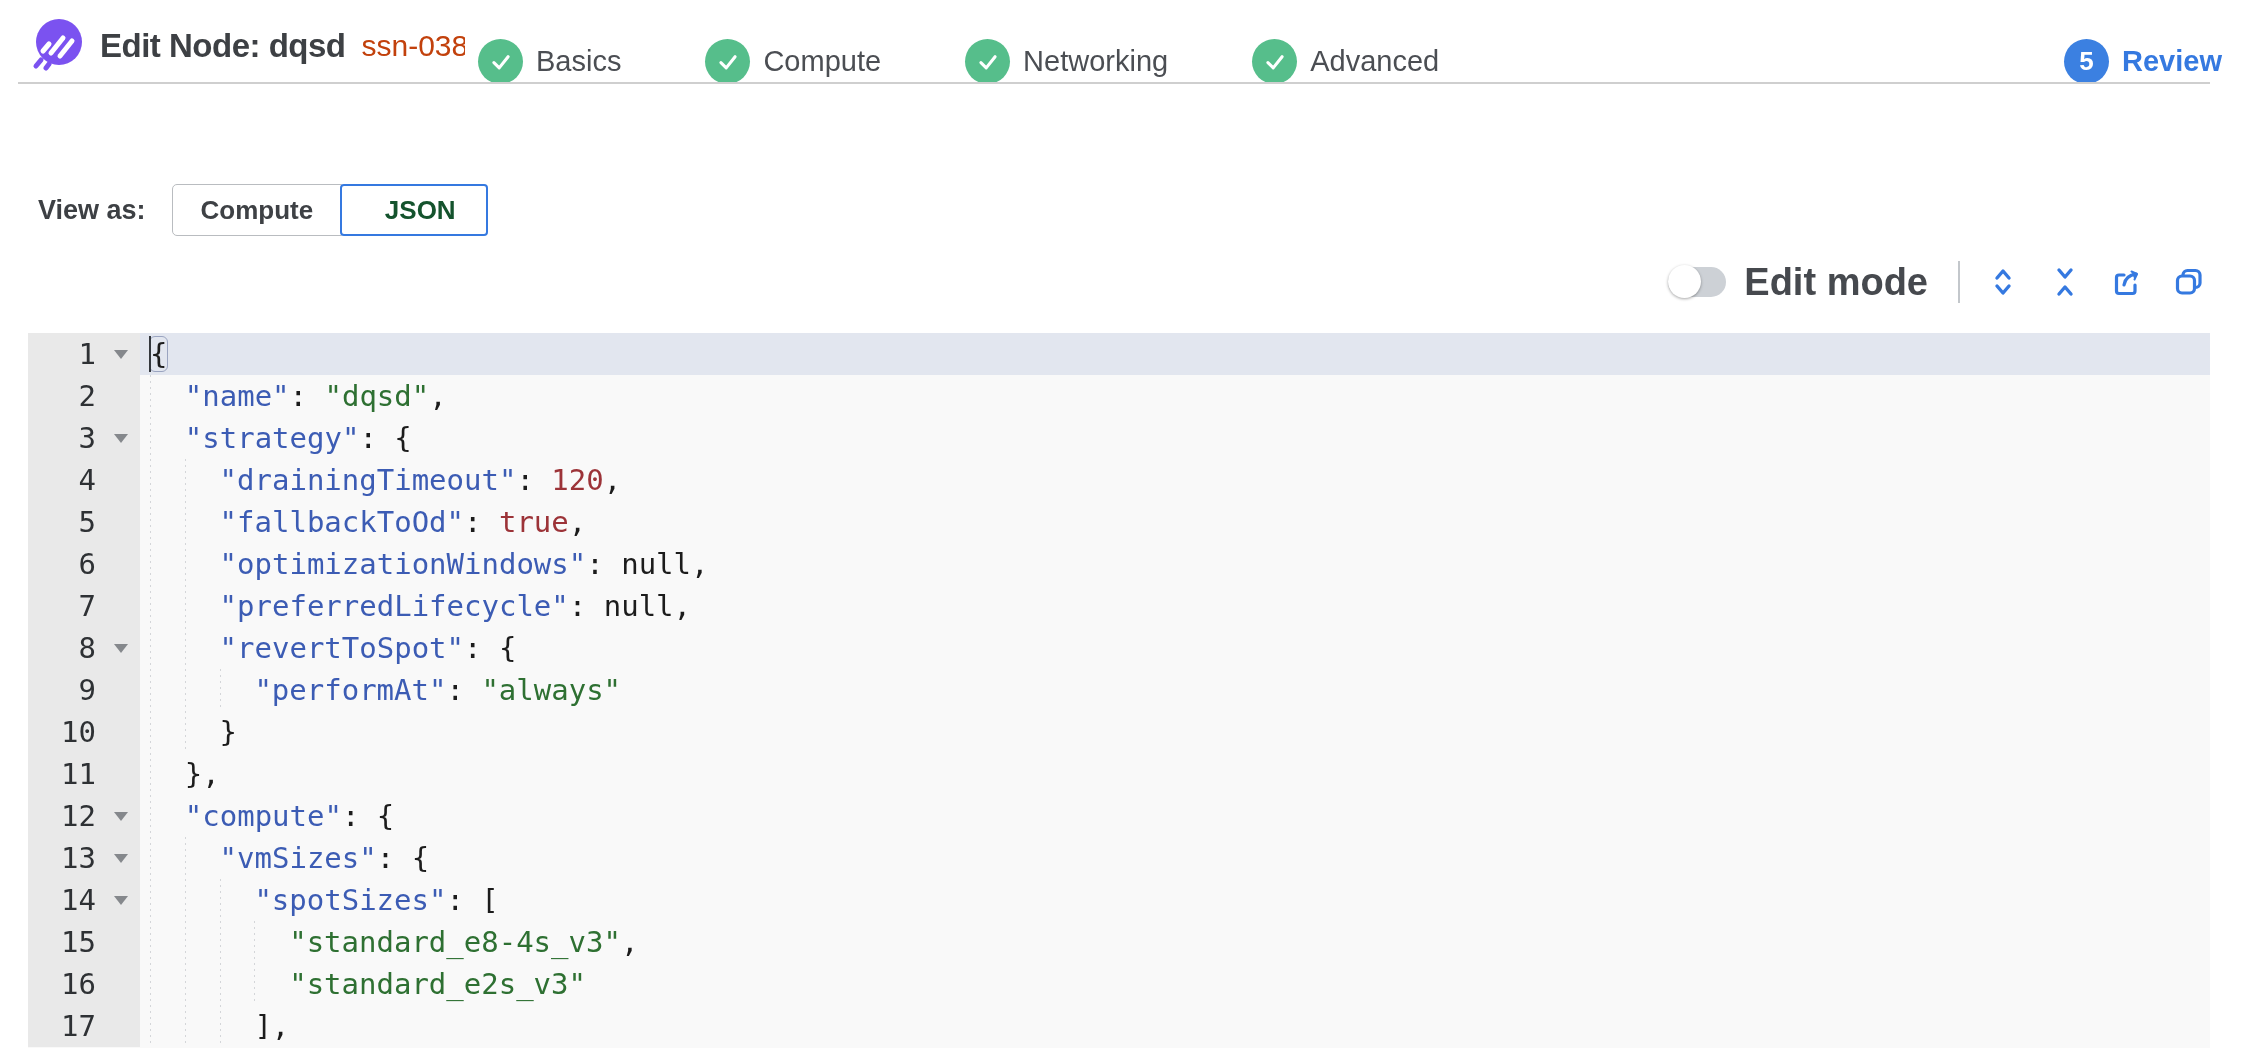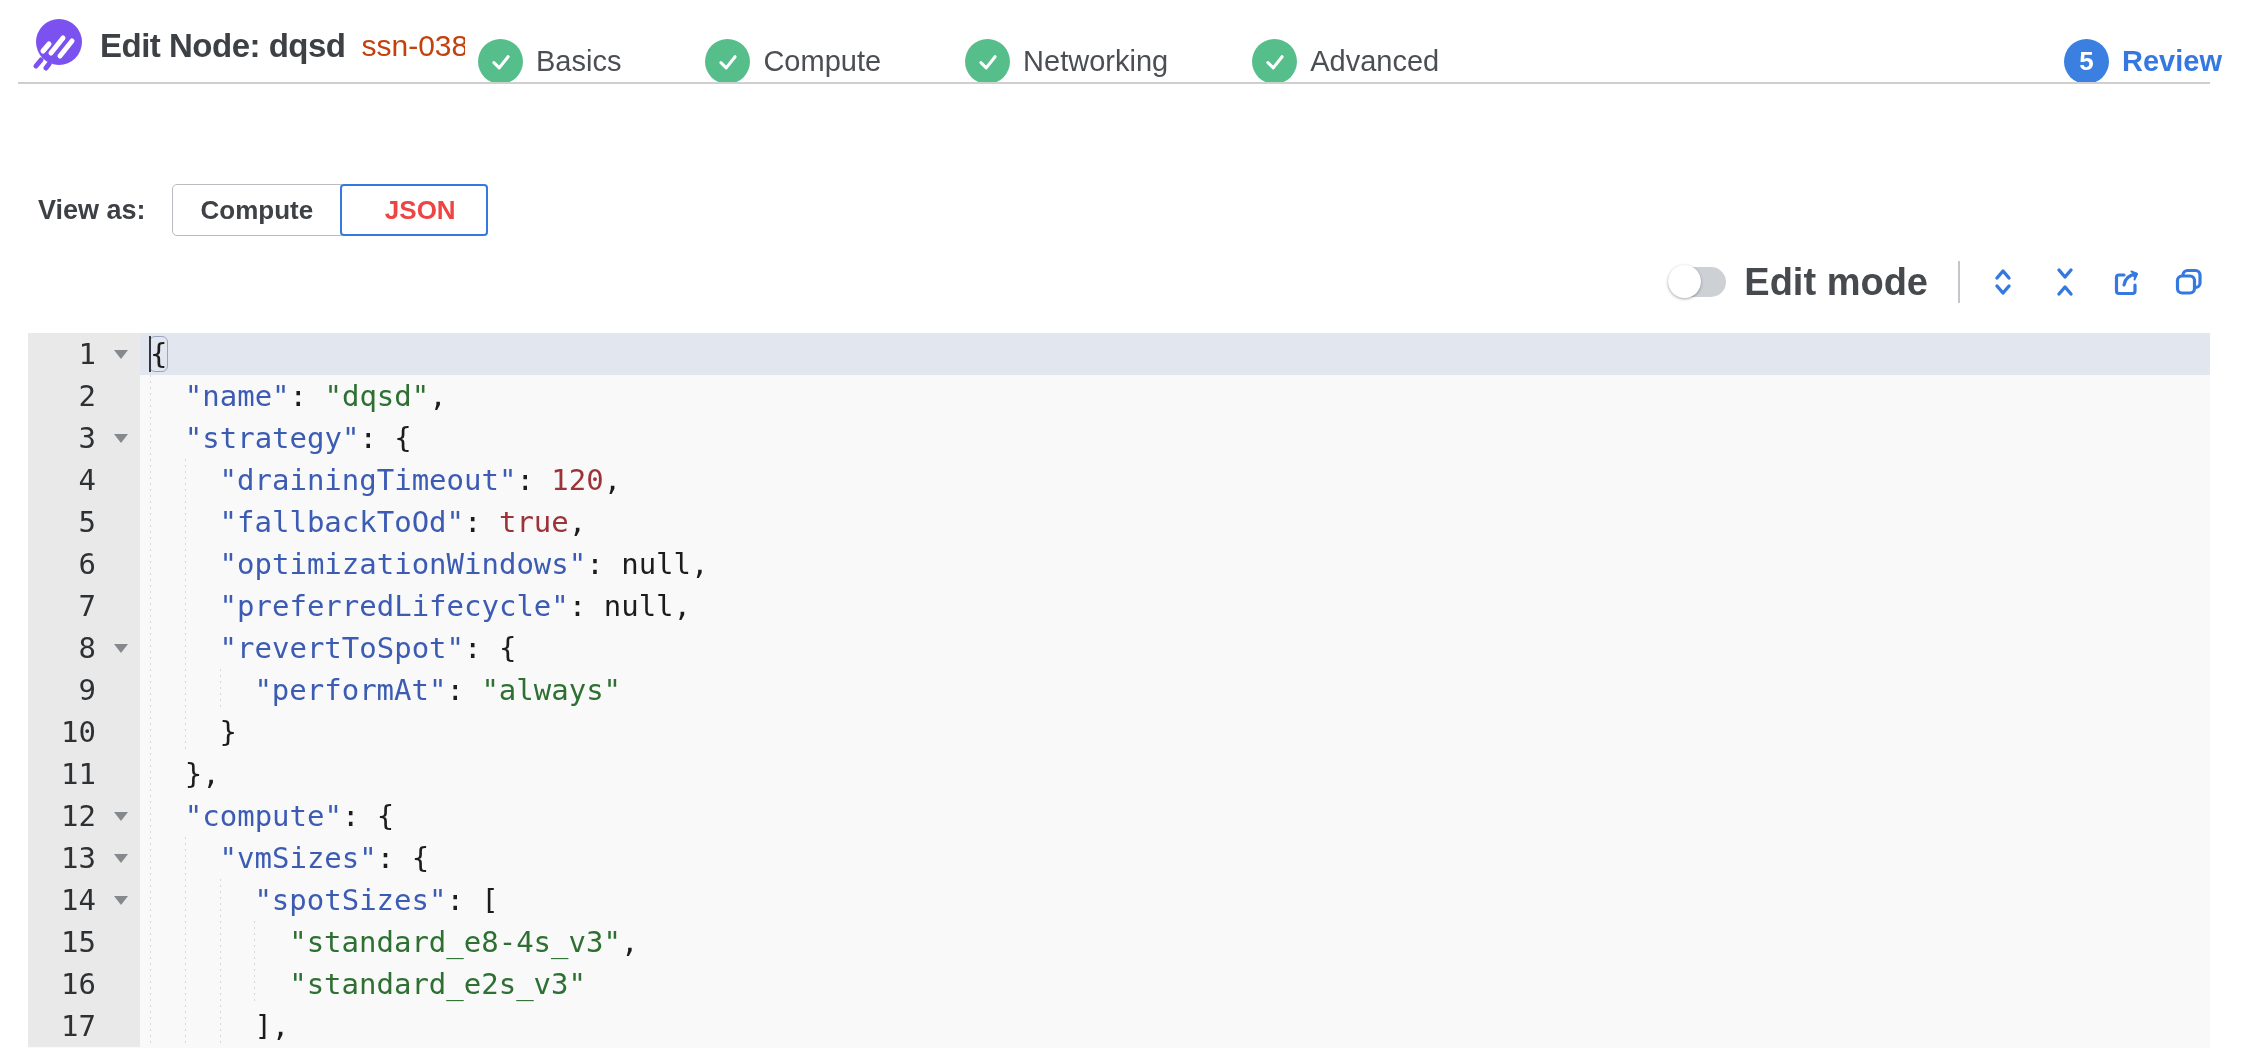--- a/index.html
+++ b/index.html
@@ -29,21 +29,21 @@
   .step.pin .step-label { color:#3579e0; font-weight:700; }
   .conn { width:44px; height:2px; background:#c9cacd; margin:0 20px; flex:0 0 auto; }
 
   
   .viewas-row { position:absolute; top:156px; left:38px; height:36px; display:flex; align-items:center;margin-top:36px; }
   .viewas-label { font-size:27px; font-weight:700; color:#3d4044; margin-right:26px; }
   .seg { display:flex; }
   .seg-btn { height:52px; min-width:148px; padding:0 28px; background:#fff; font-family:"Liberation Sans",sans-serif;
              font-size:26px; font-weight:700; color:#3e4145; border:1px solid #b9bcc0; cursor:pointer; }
   .seg-btn.first { border-radius:5px 0 0 5px; }
-  .seg-btn.selected { border:2px solid #3579e0; color:#ef4444; border-radius:4px; margin-left:-2px; position:relative;padding-left:40px; }
+  .seg-btn.selected { border:2px solid #3579e0; color:#14532d; border-radius:4px; margin-left:-2px; position:relative;padding-left:40px; }
 
   
   .toolbar { position:absolute; top:256px; right:44px; height:52px; display:flex; align-items:center; }
   .toggle { width:58px; height:30px; border-radius:15px; background:#cdd1d6; position:relative; cursor:pointer; flex:0 0 auto; }
   .knob { position:absolute; left:0px; top:-2px; width:33px; height:33px; border-radius:50%; background:#fff;
           box-shadow:0 1px 3px rgba(0,0,0,0.35); }
   .editmode-label { margin-left:18px; font-size:38px; font-weight:600; color:#46494e; white-space:nowrap; }
   .tdivider { width:2px; height:42px; background:#c3c7cb; margin:0 26px 0 30px; }
   .icon-btn { width:34px; height:34px; margin-left:28px; cursor:pointer; display:flex; align-items:center; justify-content:center; }
   .icon-btn svg { width:32px; height:32px; }

